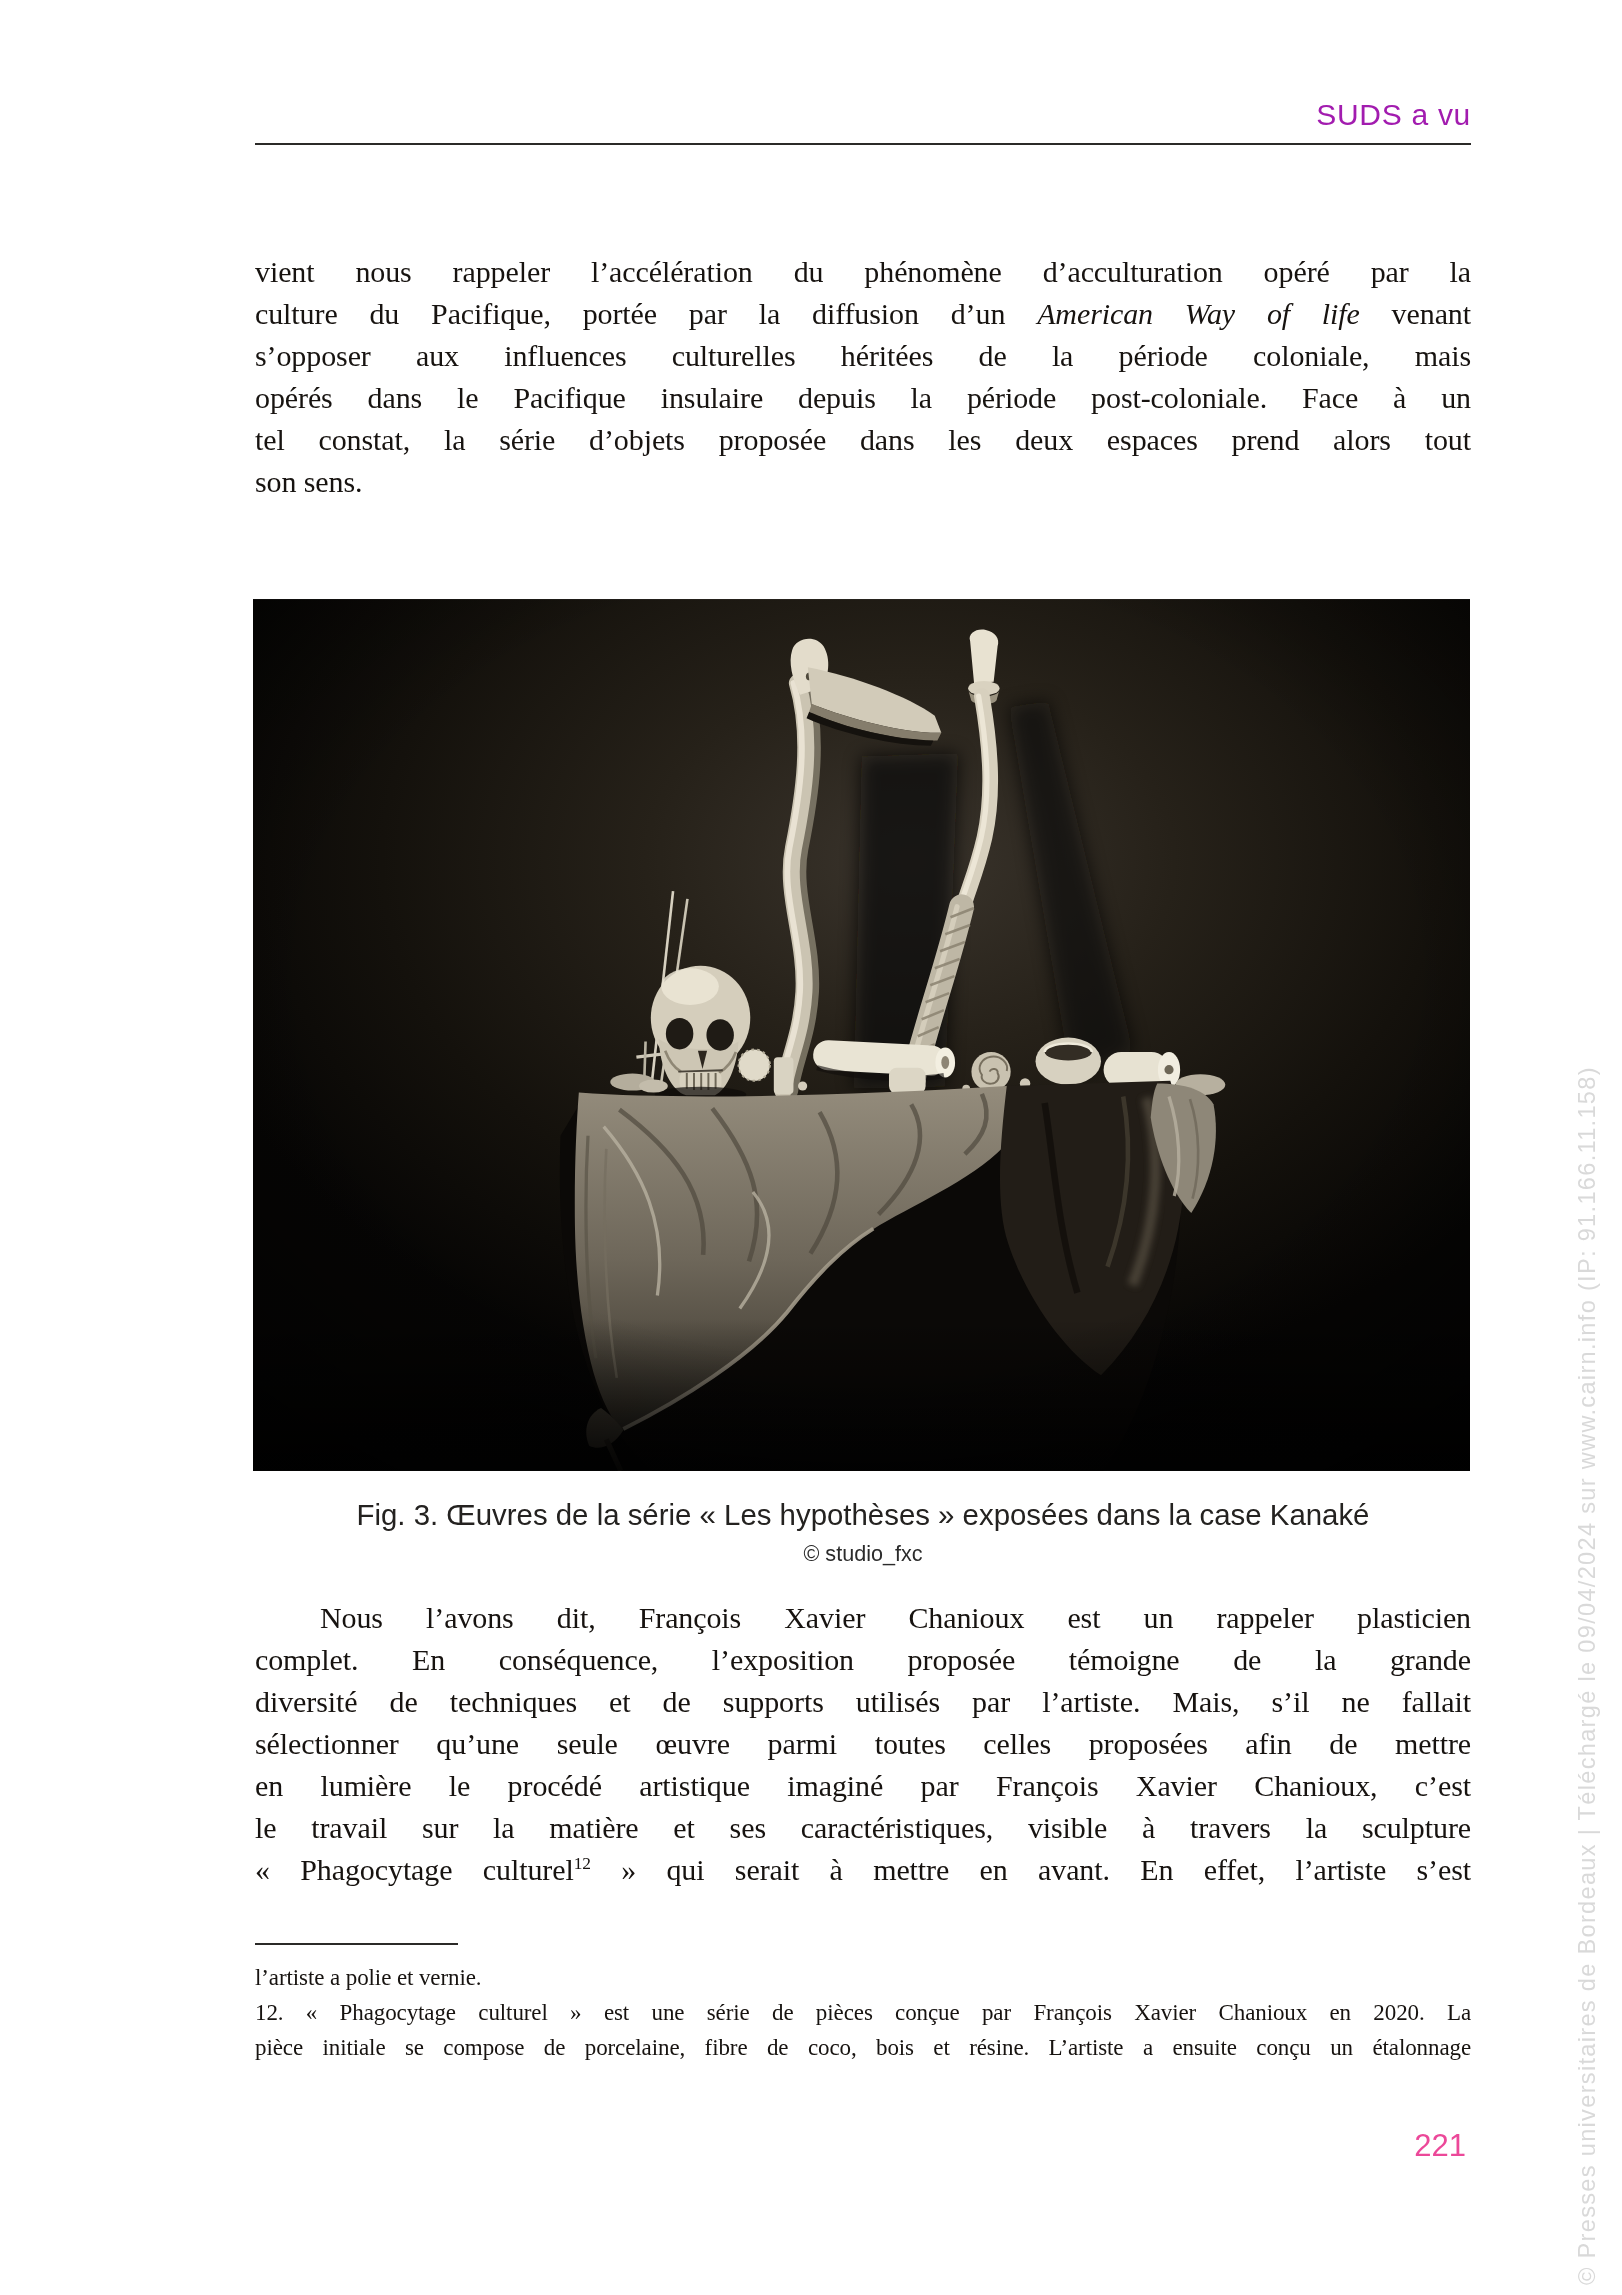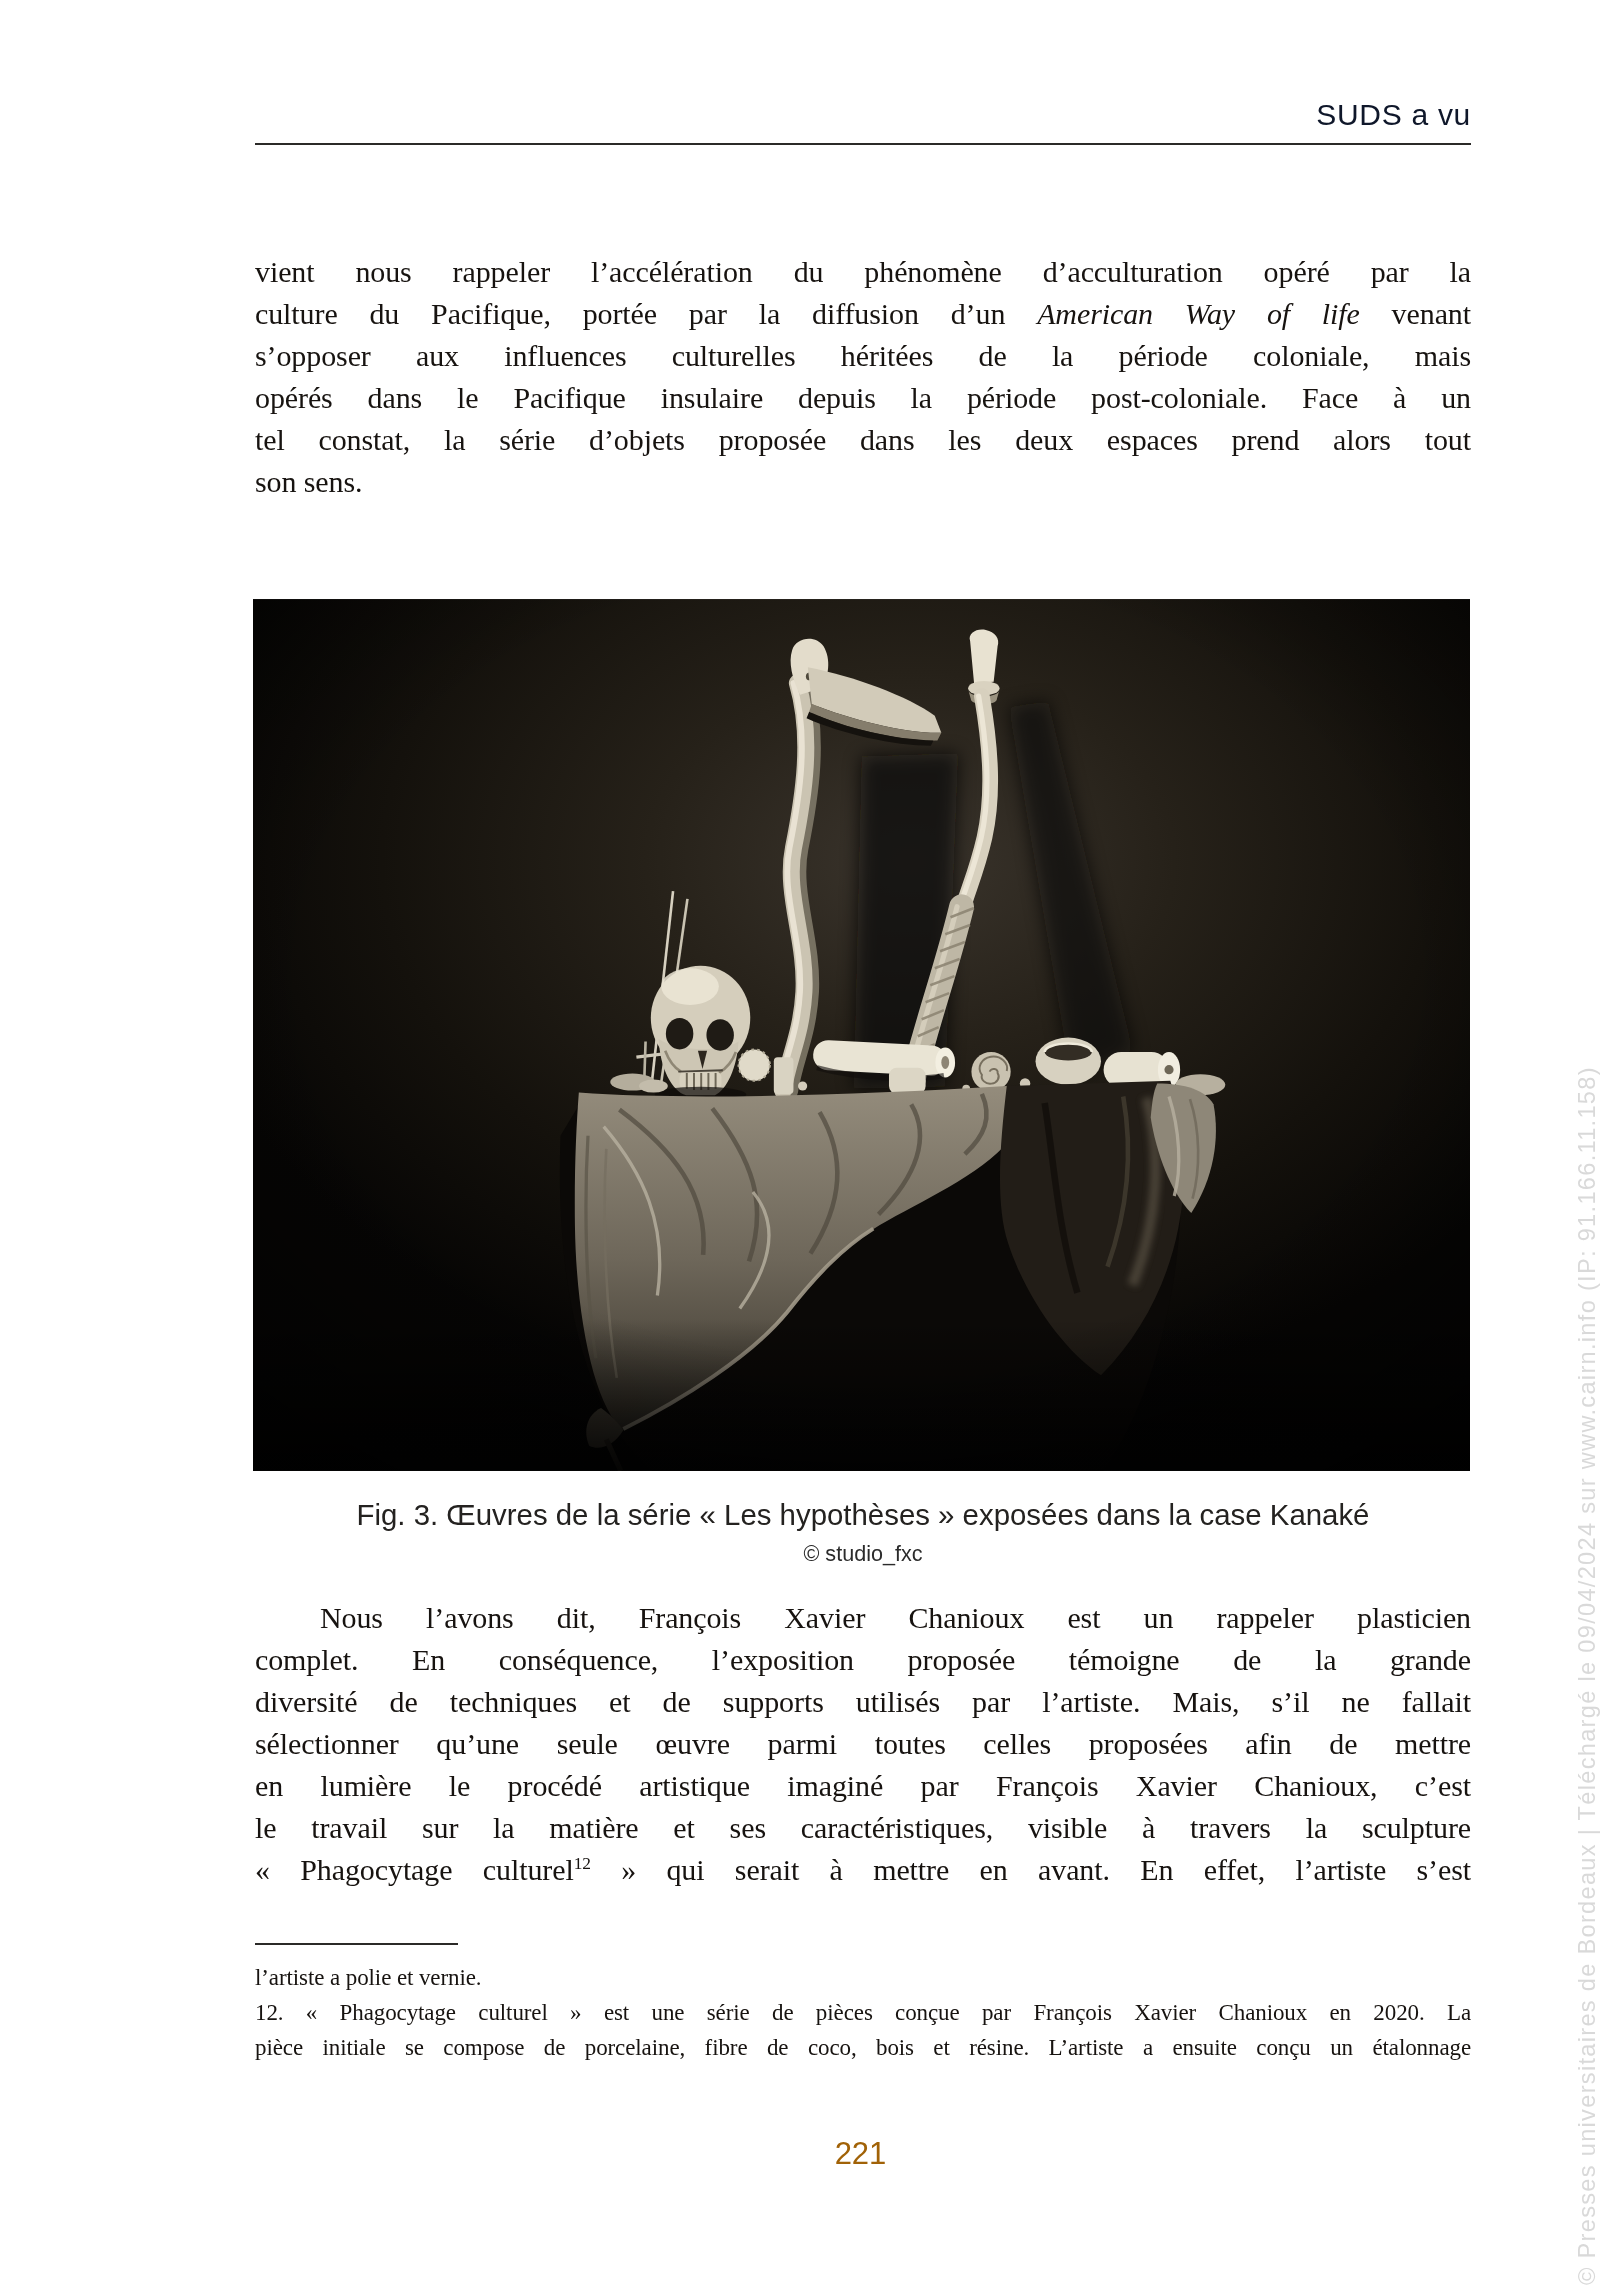--- a/index.html
+++ b/index.html
@@ -1,21 +1,21 @@
 <!DOCTYPE html>
 <html lang="fr" style="--text: #171310; --rule: #2b2a28; --watermark: #d9d9d9; --photo_background: #070605;font-size:10.5px"><head>
 <meta charset="utf-8">
 <style>
   html,body{margin:0;padding:0;background:#ffffff;}
   .page{position:relative;width:1623px;height:2295px;background:#ffffff;overflow:hidden;
         font-family:"Liberation Serif","DejaVu Serif",serif;color:var(--text,#171310);}
   
   .running-header{position:absolute;top:98px;left:255px;width:1216px;text-align:right;
         font-family:"Liberation Sans","DejaVu Sans",sans-serif;font-size:30px;
-        color:#0f172a;letter-spacing:0.7px;}
+        color:#a21caf;letter-spacing:0.7px;}
   .header-rule{position:absolute;top:143px;left:255px;width:1216px;height:2px;background:var(--rule,#2b2a28);}
   
   .para{position:absolute;left:255px;width:1216px;font-size:30px;line-height:42px;
         letter-spacing:-0.1px;}
   .para1{top:226px;margin-top:25px;}
   .para2{top:1597px;}
   .tline{text-align:justify;text-align-last:justify;white-space:normal;}
   .tline.left{text-align-last:left;}
   .tline.indent{text-indent:65px;}
   .tline i{font-style:italic;}
@@ -27,22 +27,22 @@
         font-family:"Liberation Sans","DejaVu Sans",sans-serif;}
   .cap{font-size:29.4px;font-weight:normal;color:#242220;line-height:35px;}
   .credit{margin-top:9.2px;font-size:21.6px;color:#2b2b2b;}
   
   .fn-rule{position:absolute;left:255px;top:1943px;width:203px;height:2px;background:var(--rule,#2b2a28);}
   .footnotes{position:absolute;left:255px;top:1960px;width:1216px;font-size:23px;
         line-height:35px;letter-spacing:-0.1px;}
   .fnline{text-align:left;}
   .fn12 .tline{text-align:justify;text-align-last:justify;}
   
-  .pagenum{position:absolute;top:2128px;left:255px;width:1211px;text-align:center;
-        font-family:"Liberation Sans","DejaVu Sans",sans-serif;font-size:31px;color:#a16207;margin-top:8px;}
+  .pagenum{position:absolute;top:2128px;left:255px;width:1211px;text-align:right;
+        font-family:"Liberation Sans","DejaVu Sans",sans-serif;font-size:31px;color:#ec4899;}
   
   .watermark{position:absolute;left:1574px;top:2285px;width:1277px;
         transform:rotate(-90deg);transform-origin:0 0;
         font-family:"Liberation Sans","DejaVu Sans",sans-serif;font-size:23.6px;
         letter-spacing:1.3px;color:var(--watermark,#d9d9d9);white-space:nowrap;}
 </style>
 </head>
 <body>
 
 <div class="page">

